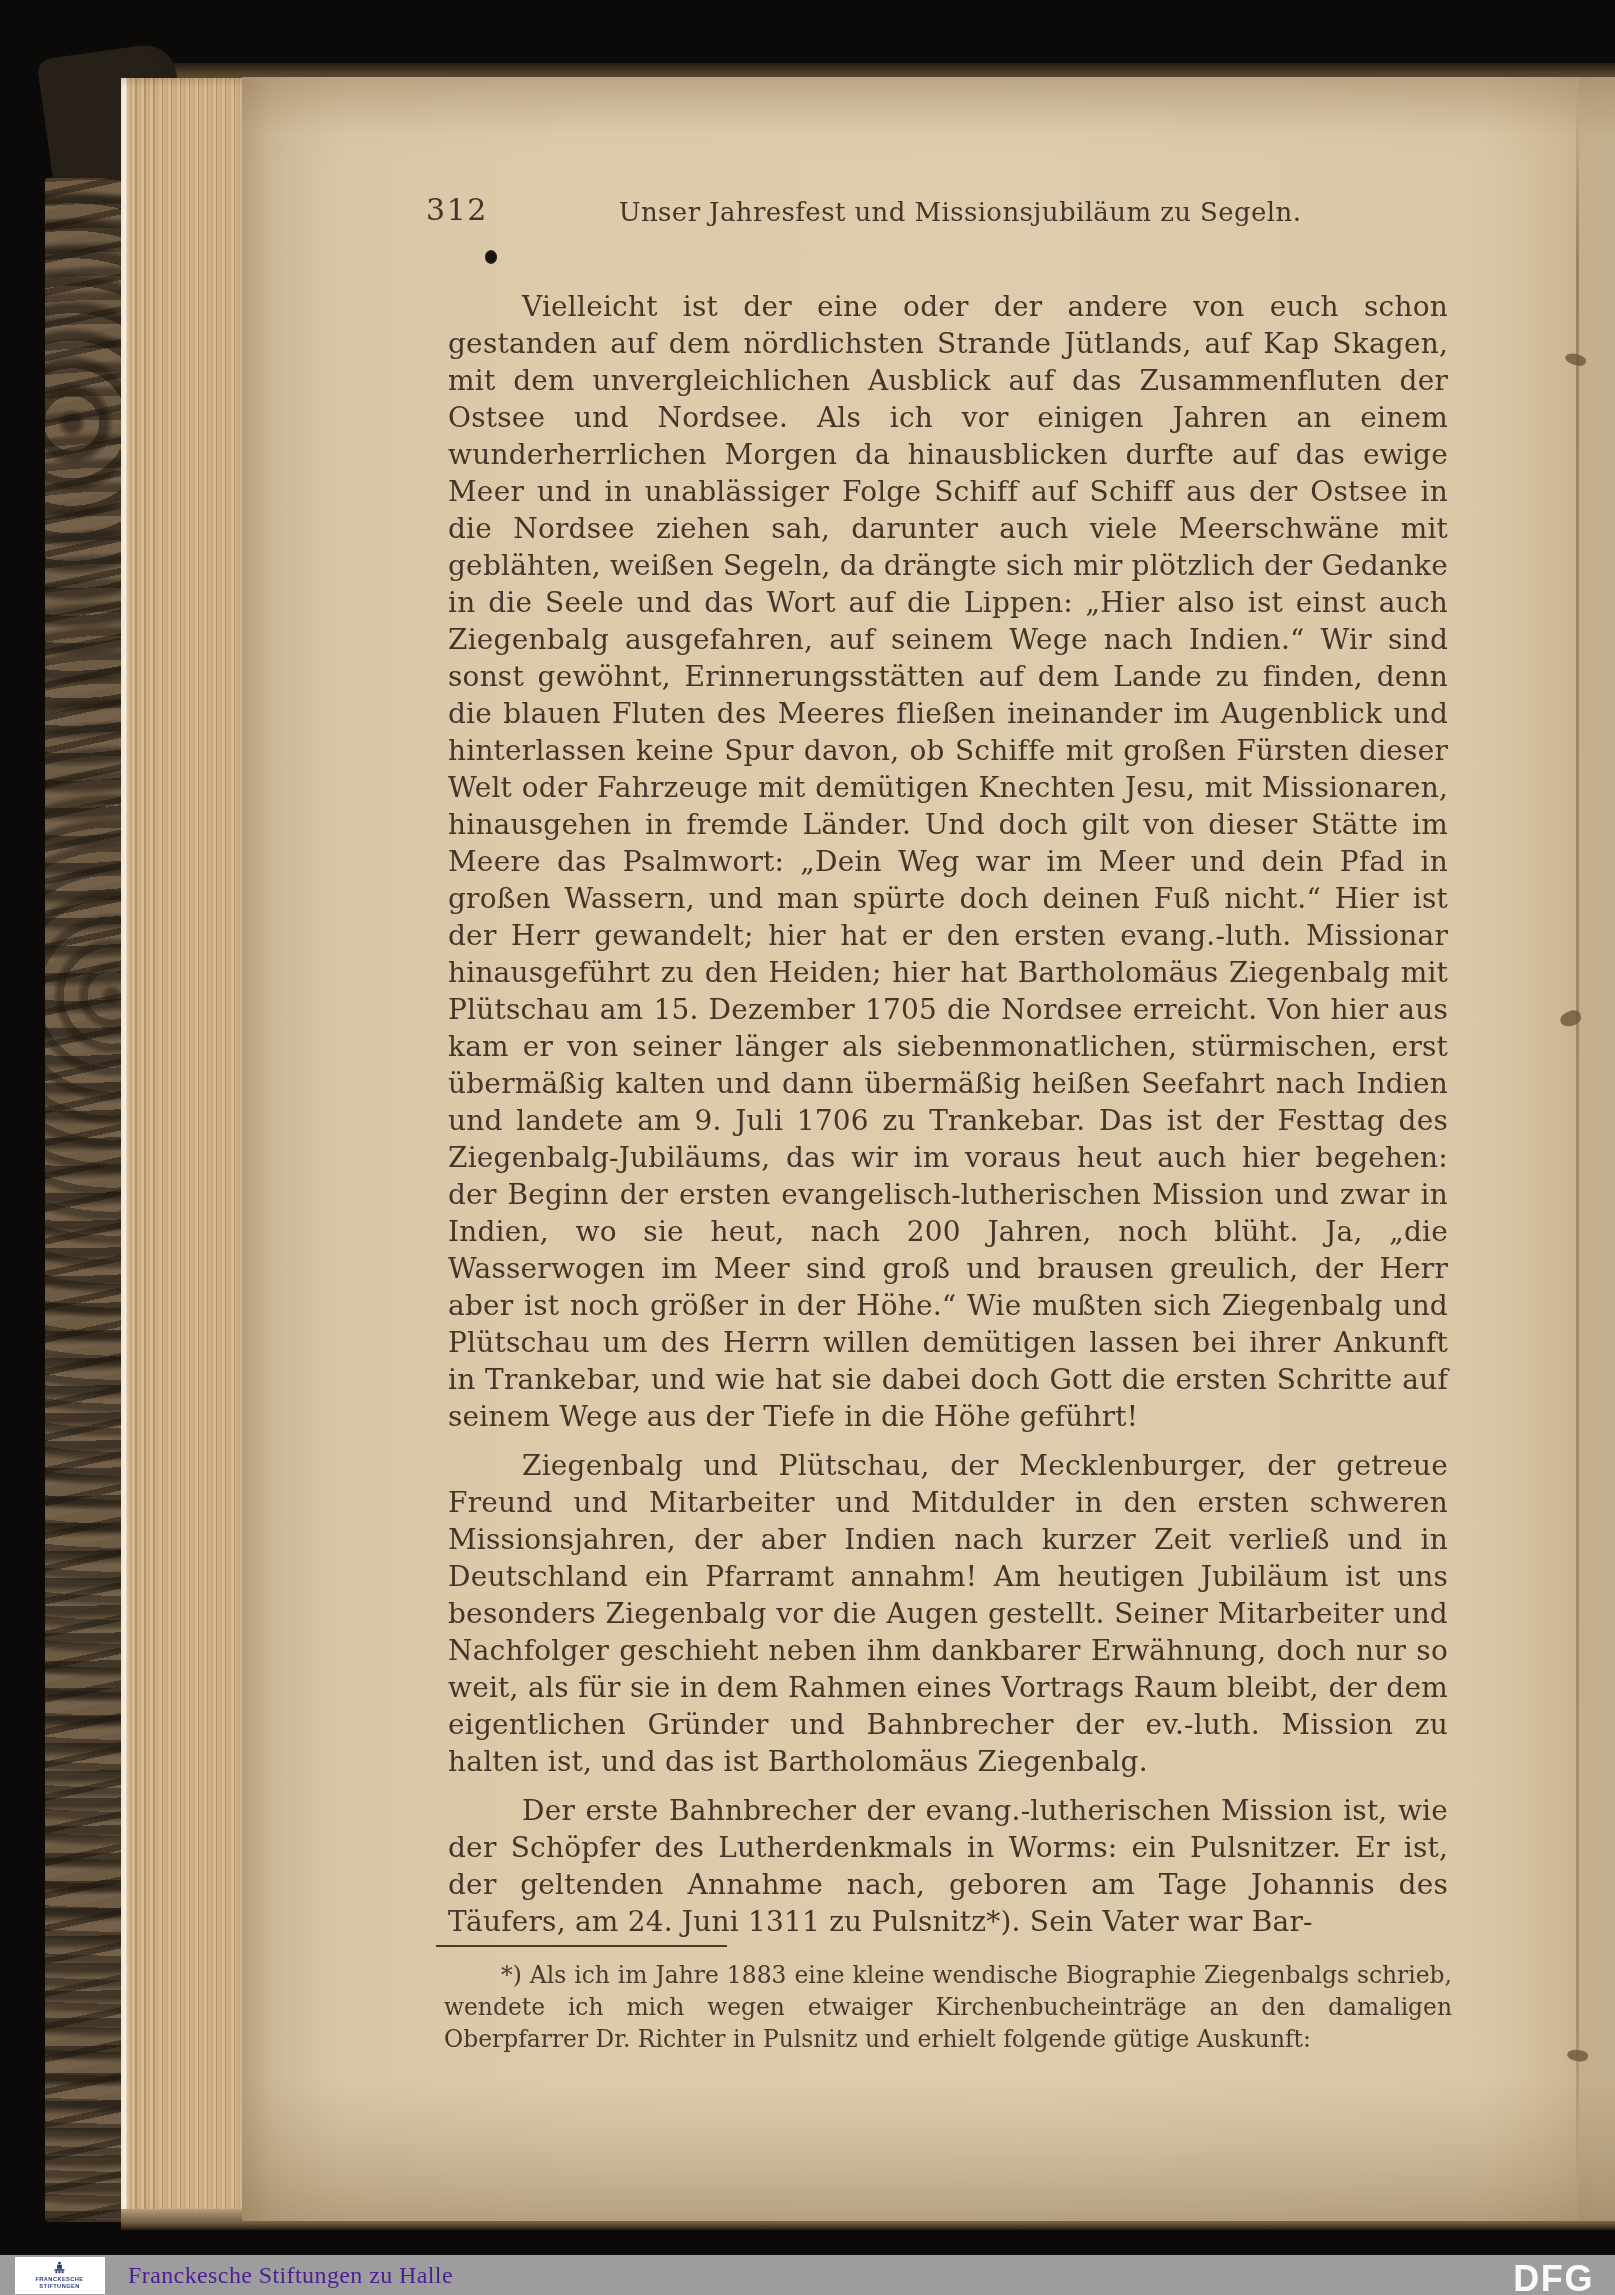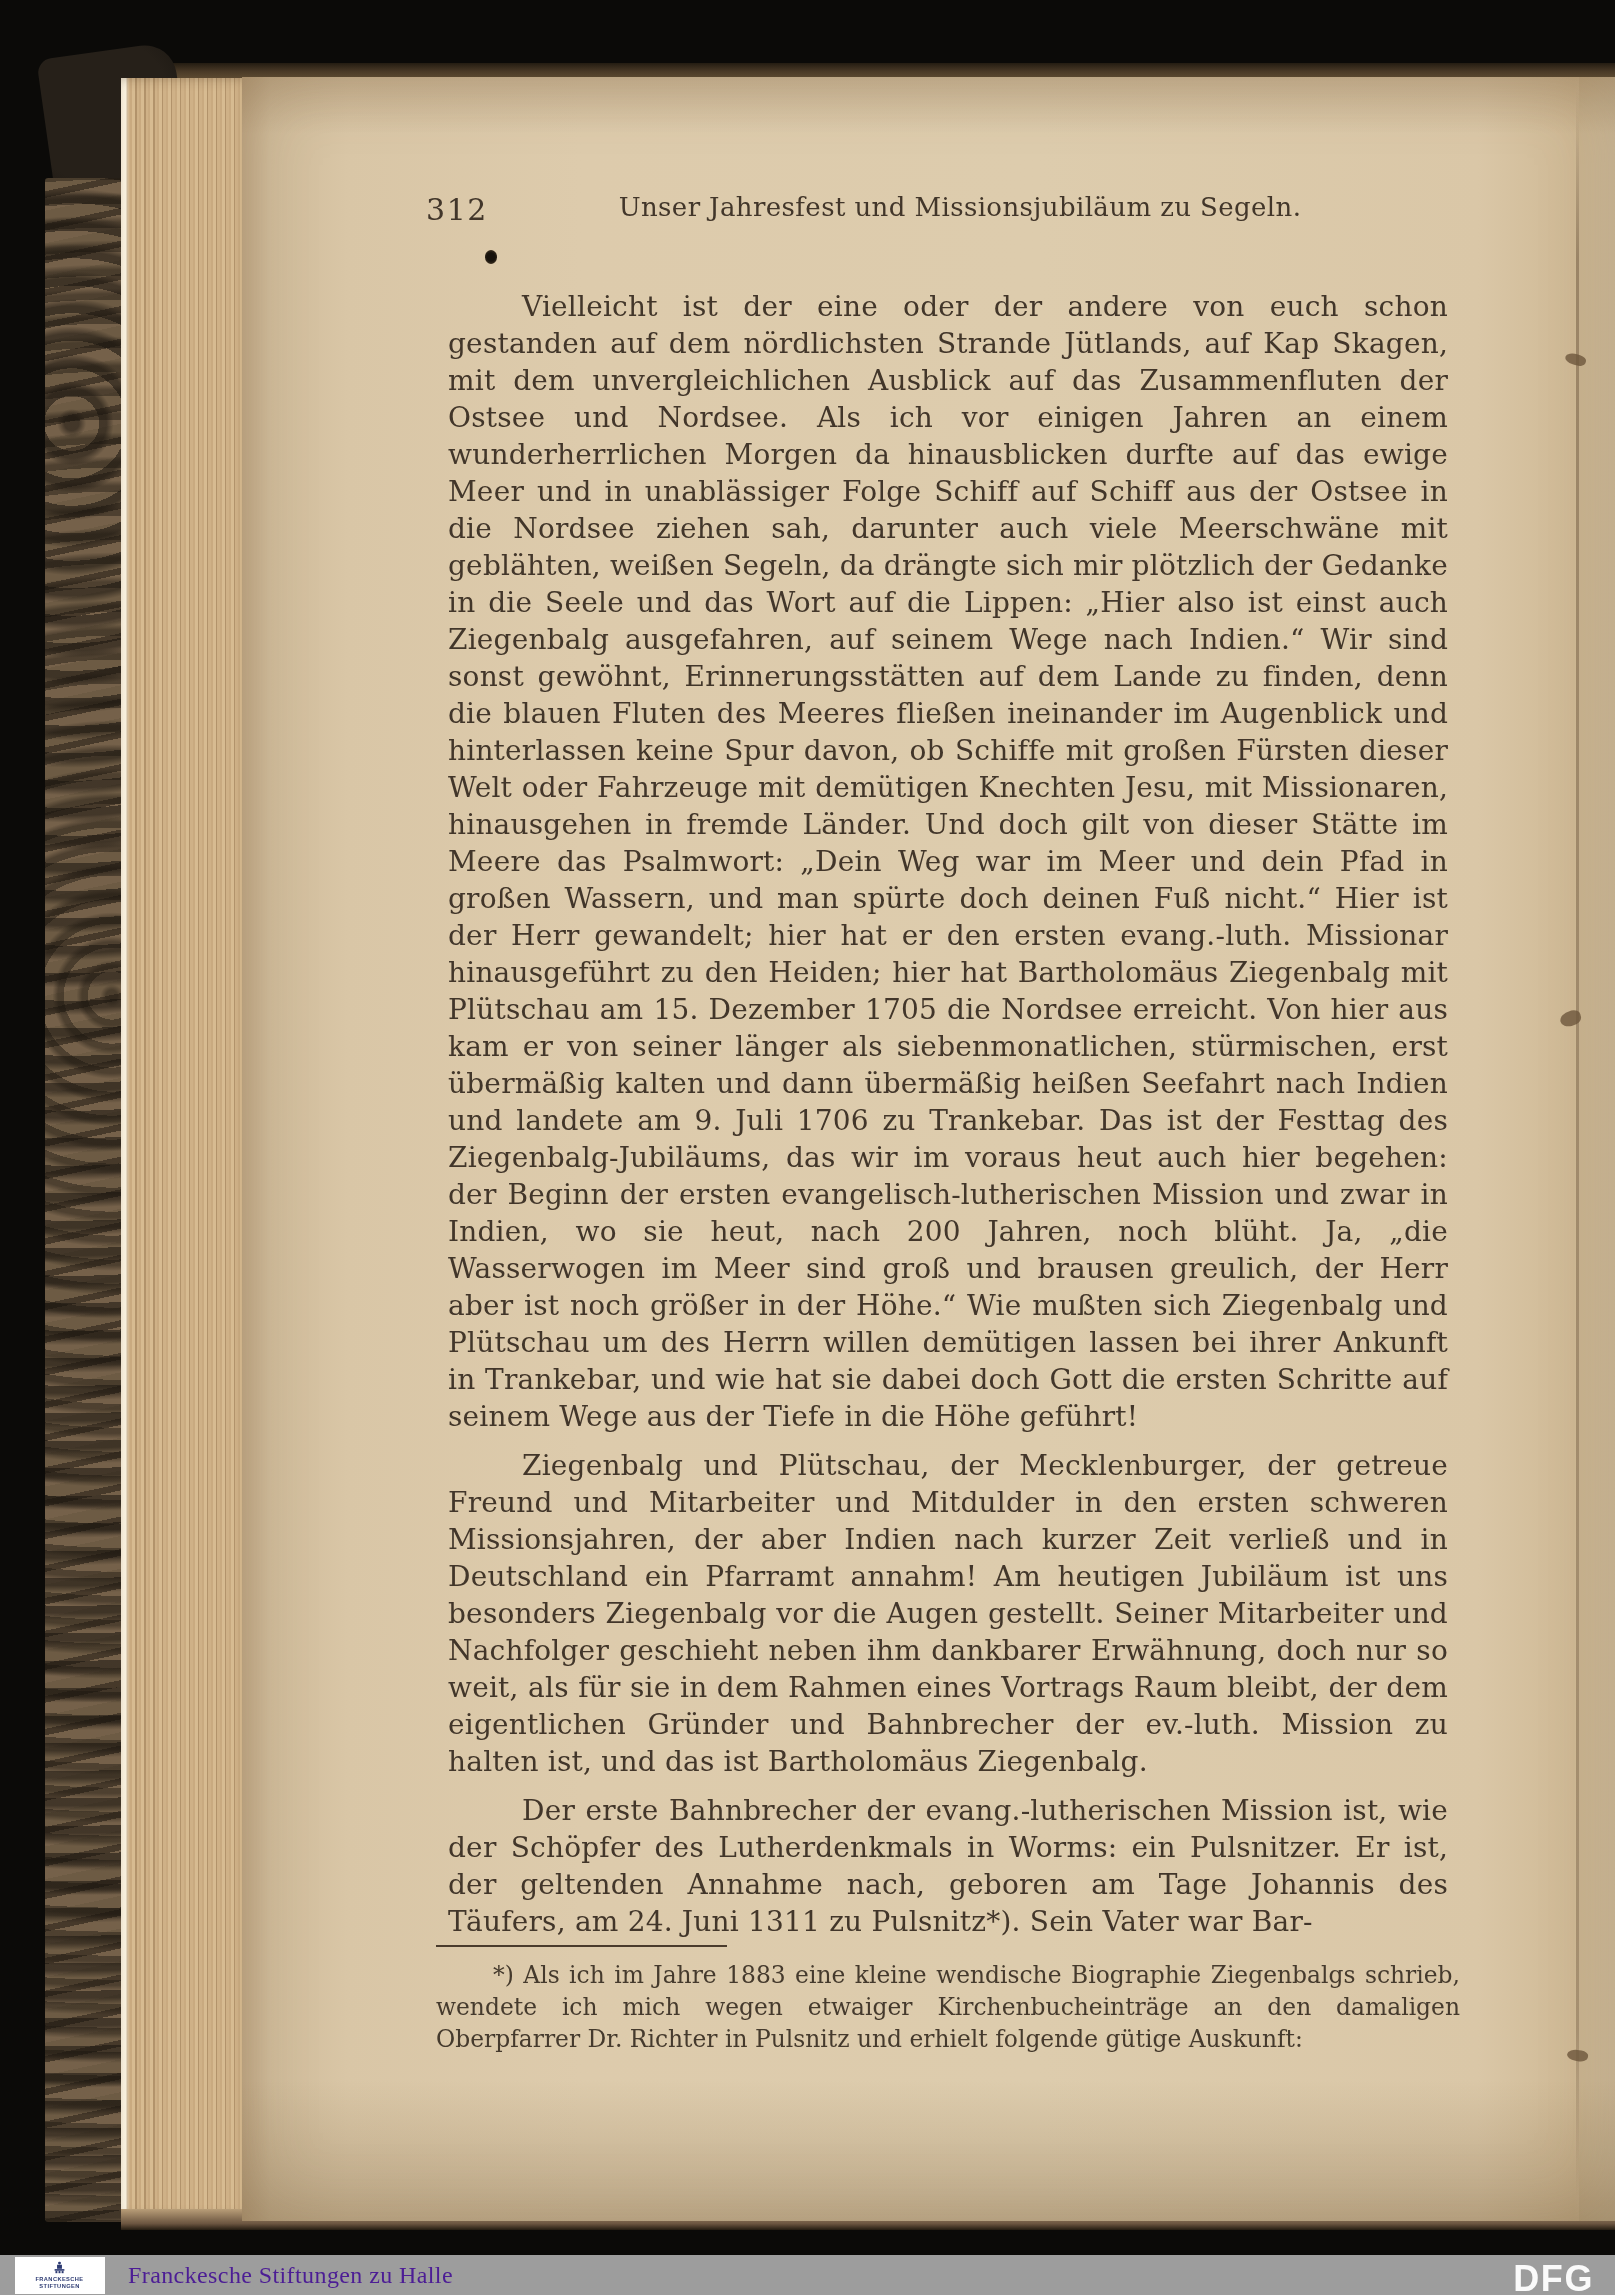--- a/index.html
+++ b/index.html
@@ -38,31 +38,31 @@
   .notch.n1{left:1565px;top:354px;transform:rotate(18deg);}
   .notch.n2{left:1560px;top:1011px;transform:rotate(-14deg);height:14.5px;}
   .notch.n3{left:1567px;top:2050px;transform:rotate(10deg);}
   .ink-spot{position:absolute;left:485px;top:250px;width:12px;height:13.7px;
     background:radial-gradient(circle,#17120c 0 45%,#3a2e1f 75%,transparent 78%);border-radius:50%;}
   .page-bottom-edge{position:absolute;left:121px;right:0;bottom:65px;height:21px;
     background:linear-gradient(180deg,#b99e78,#6b5540 70%,#241c11);}
 
   
   .print{color:#42362a;}
-  .header-row{position:absolute;left:426px;top:192px;width:1038px;display:flex;align-items:flex-start;}
+  .header-row{position:absolute;left:426px;top:192px;width:1038px;display:flex;align-items:flex-end;}
   .page-number{font-size:30px;letter-spacing:1.6px;}
   .running-header{flex:1;text-align:center;font-size:26px;letter-spacing:0.4px;padding-right:32px;}
   .body-block{position:absolute;left:436px;top:276px;width:1024px;
     font-size:28px;line-height:37px;letter-spacing:0.2px;text-align:justify;}
   .salutation{margin:0 0 0 81px;}
   .body-block p{margin:12px;text-indent:74px;hyphens:auto;-webkit-hyphens:auto;}
   .footnote-block{position:absolute;left:436px;top:1945px;width:1024px;}
   .footnote-rule{width:291px;height:2.4px;background:#4a3b2c;margin:0 0 11.3px 0;}
   .footnote-text{font-size:23.4px;line-height:32px;text-align:justify;text-indent:57px;
-    hyphens:auto;-webkit-hyphens:auto;color:#453a2d;margin:0;}
+    hyphens:auto;-webkit-hyphens:auto;color:#453a2d;margin:8px;}
 
   
   .footer-bar{position:absolute;left:0;right:0;bottom:0;height:40px;background:#9d9d9d;
     display:flex;align-items:center;font-family:"Liberation Serif",serif;}
   .logo-box{position:absolute;left:14.5px;top:1.6px;width:90px;height:37px;background:#ffffff;
     display:flex;flex-direction:column;align-items:center;justify-content:center;}
   .logo-glyph{line-height:1;margin-bottom:0.8px;}
   .logo-caption{font-family:"Liberation Sans",sans-serif;font-size:5.7px;line-height:6.5px;
     color:#2c3a72;letter-spacing:0.4px;text-align:center;font-weight:bold;}
   .institution-name{margin-left:128px;font-size:24px;color:#4c1d95;letter-spacing:0.4px;}

